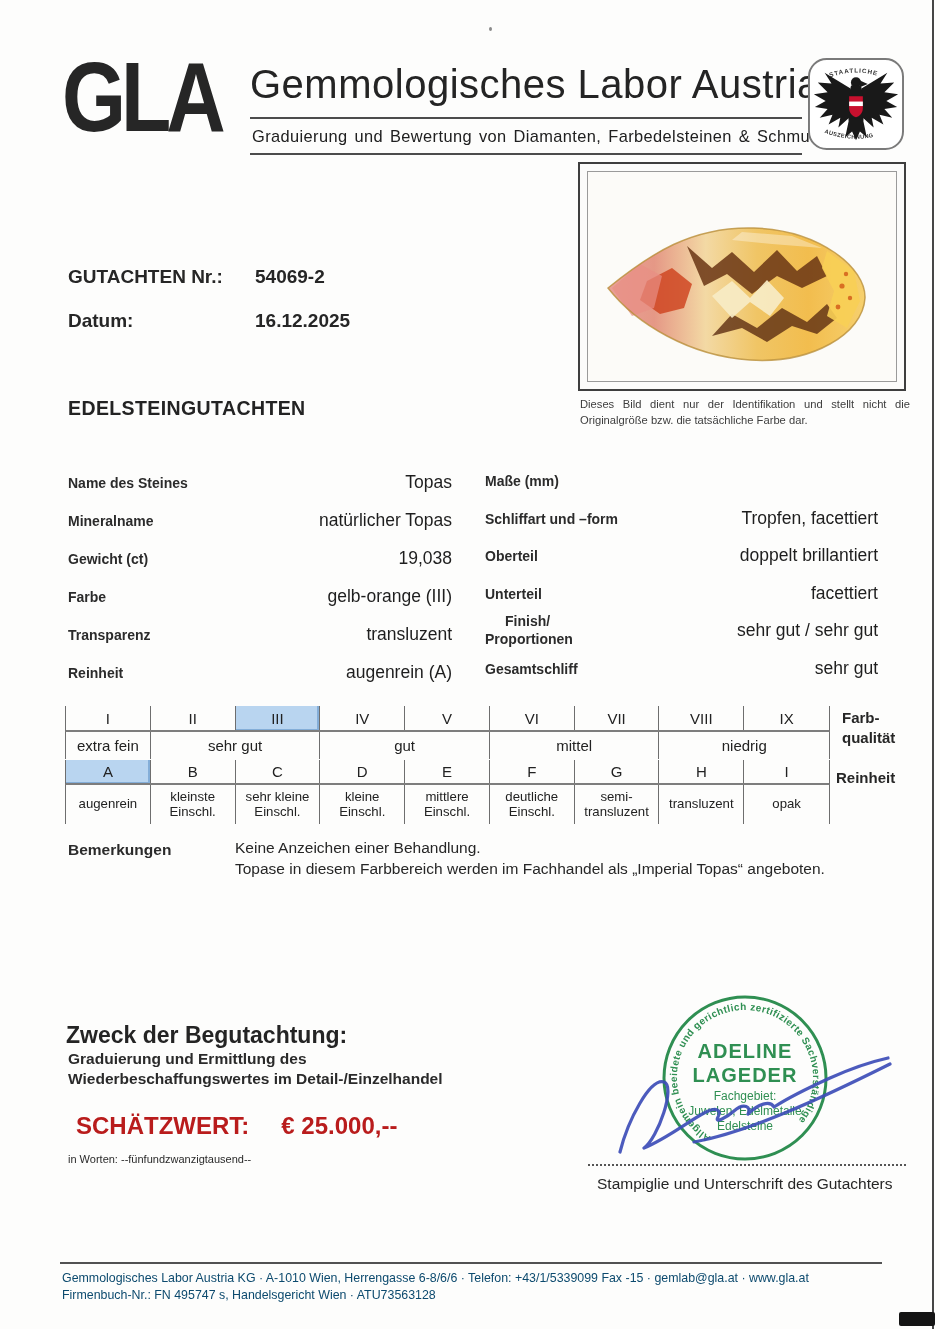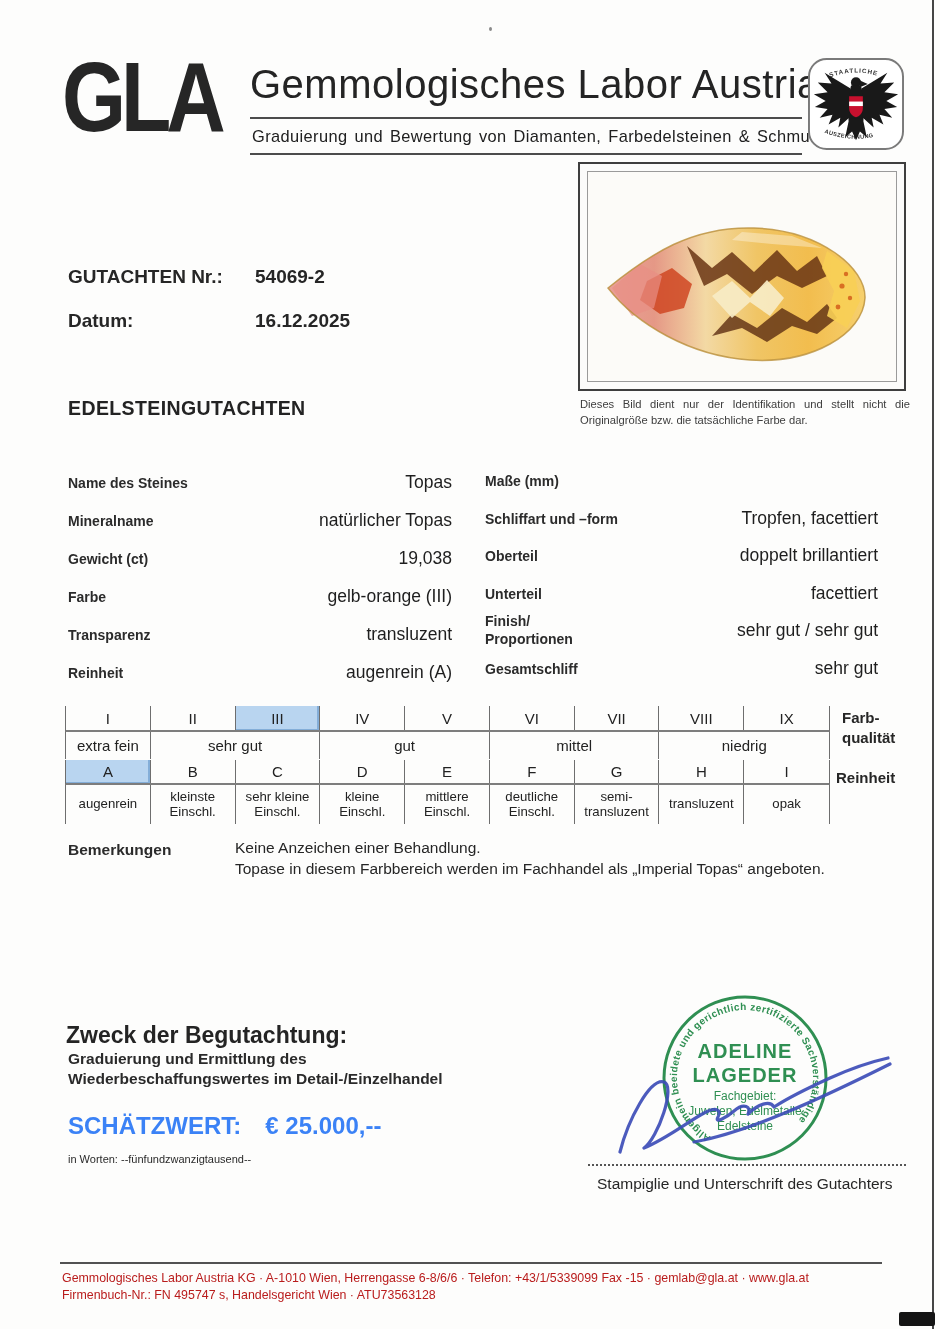--- a/index.html
+++ b/index.html
@@ -44,34 +44,34 @@
   .group-cell{font-size:15px;color:#222;}
   .desc-cell{font-size:13.2px;line-height:1.12;color:#222;padding:2px 1px;}
   .hl{background:var(--highlight,#b9d5f0);box-shadow:inset -2px -1px 0 #84aed8;}
   .axis-label{font-size:15px;font-weight:700;color:#262626;line-height:1.3;white-space:nowrap;}
 
   
   .remark-text{font-size:15.5px;color:#262626;white-space:nowrap;}
   .purpose-h{font-size:23px;font-weight:700;color:#242424;white-space:nowrap;}
   .purpose-line{font-size:15.5px;font-weight:700;color:#2a2a2a;white-space:nowrap;}
   .value-row{display:flex;gap:24px;align-items:baseline;}
-  .value-label,.value-amount{font-size:24px;font-weight:700;color:#3b82f6;white-space:nowrap;}
+  .value-label,.value-amount{font-size:24px;font-weight:700;color:#b91c1c;white-space:nowrap;margin-left:8px;}
   .in-words{font-size:11px;color:#2a2a2a;white-space:nowrap;}
 
   
   .stamp-ring{fill:none;stroke:var(--stamp-green,#2f8f52);stroke-width:3;}
   .stamp-text{fill:var(--stamp-green,#2f8f52);}
   .sig{fill:none;stroke:var(--signature-blue,#3d4db7);stroke-width:3.2;
     stroke-linecap:round;stroke-linejoin:round;opacity:.92;}
   .dotted-line{border-top:2px dotted #555;width:318px;height:0;}
   .stamp-caption{font-size:15.5px;color:#262626;white-space:nowrap;}
 
   
   .footer-rule{height:2px;background:#525252;}
-  .footer-text{font-size:12.4px;color:#b91c1c;white-space:nowrap;}
+  .footer-text{font-size:12.4px;color:#0c4a6e;white-space:nowrap;}
 
   
   .scan-edge-right{width:2px;height:1329px;background:#454545;}
   .scan-blob{width:36px;height:14px;background:#141414;border-radius:2px;}
   .speck{width:3px;height:4px;background:#8a8a8a;border-radius:50%;}
   .shield-red{fill:var(--eagle-red,#c8102e);}
 </style>
 </head>
 <body>
 
@@ -158,21 +158,21 @@
   <div class="abs prop-label" style="left:68px;top:665px;">Reinheit</div>
   <div class="abs prop-value" style="left:200px;top:662px;width:252px;">augenrein (A)</div>
 
   <div class="abs prop-label" style="left:485px;top:473px;">Maße (mm)</div>
   <div class="abs prop-label" style="left:485px;top:511px;">Schliffart und –form</div>
   <div class="abs prop-value" style="left:560px;top:508px;width:318px;">Tropfen, facettiert</div>
   <div class="abs prop-label" style="left:485px;top:548px;">Oberteil</div>
   <div class="abs prop-value" style="left:560px;top:545px;width:318px;">doppelt brillantiert</div>
   <div class="abs prop-label" style="left:485px;top:586px;">Unterteil</div>
   <div class="abs prop-value" style="left:560px;top:583px;width:318px;">facettiert</div>
-  <div class="abs prop-label" style="left:485px;top:613px;">Finish/</div>
+  <div class="abs prop-label" style="left:505px;top:613px;">Finish/</div>
   <div class="abs prop-label" style="left:485px;top:631px;">Proportionen</div>
   <div class="abs prop-value" style="left:560px;top:620px;width:318px;">sehr gut / sehr gut</div>
   <div class="abs prop-label" style="left:485px;top:661px;">Gesamtschliff</div>
   <div class="abs prop-value" style="left:560px;top:658px;width:318px;">sehr gut</div>
 
   <div class="abs scale-row r9 rule-under" style="left:65px;top:706px;width:765px;height:26px;">
     <div class="grade-cell">I</div>
     <div class="grade-cell">II</div>
     <div class="grade-cell hl">III</div>
     <div class="grade-cell">IV</div>

